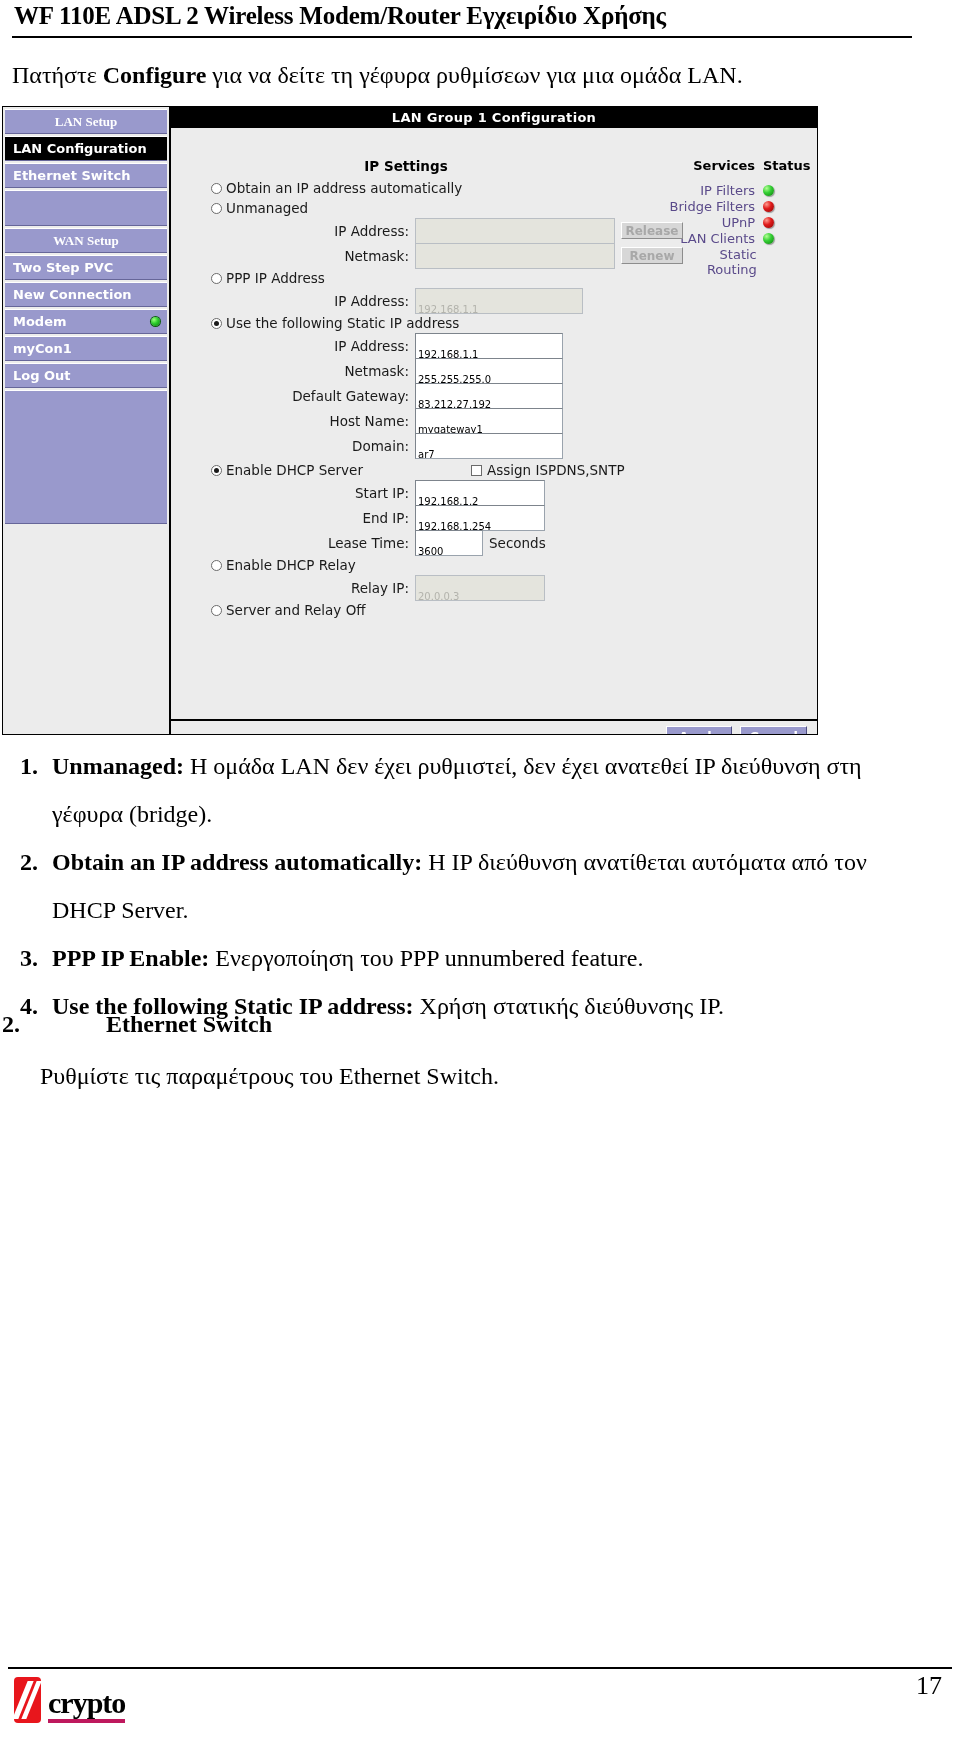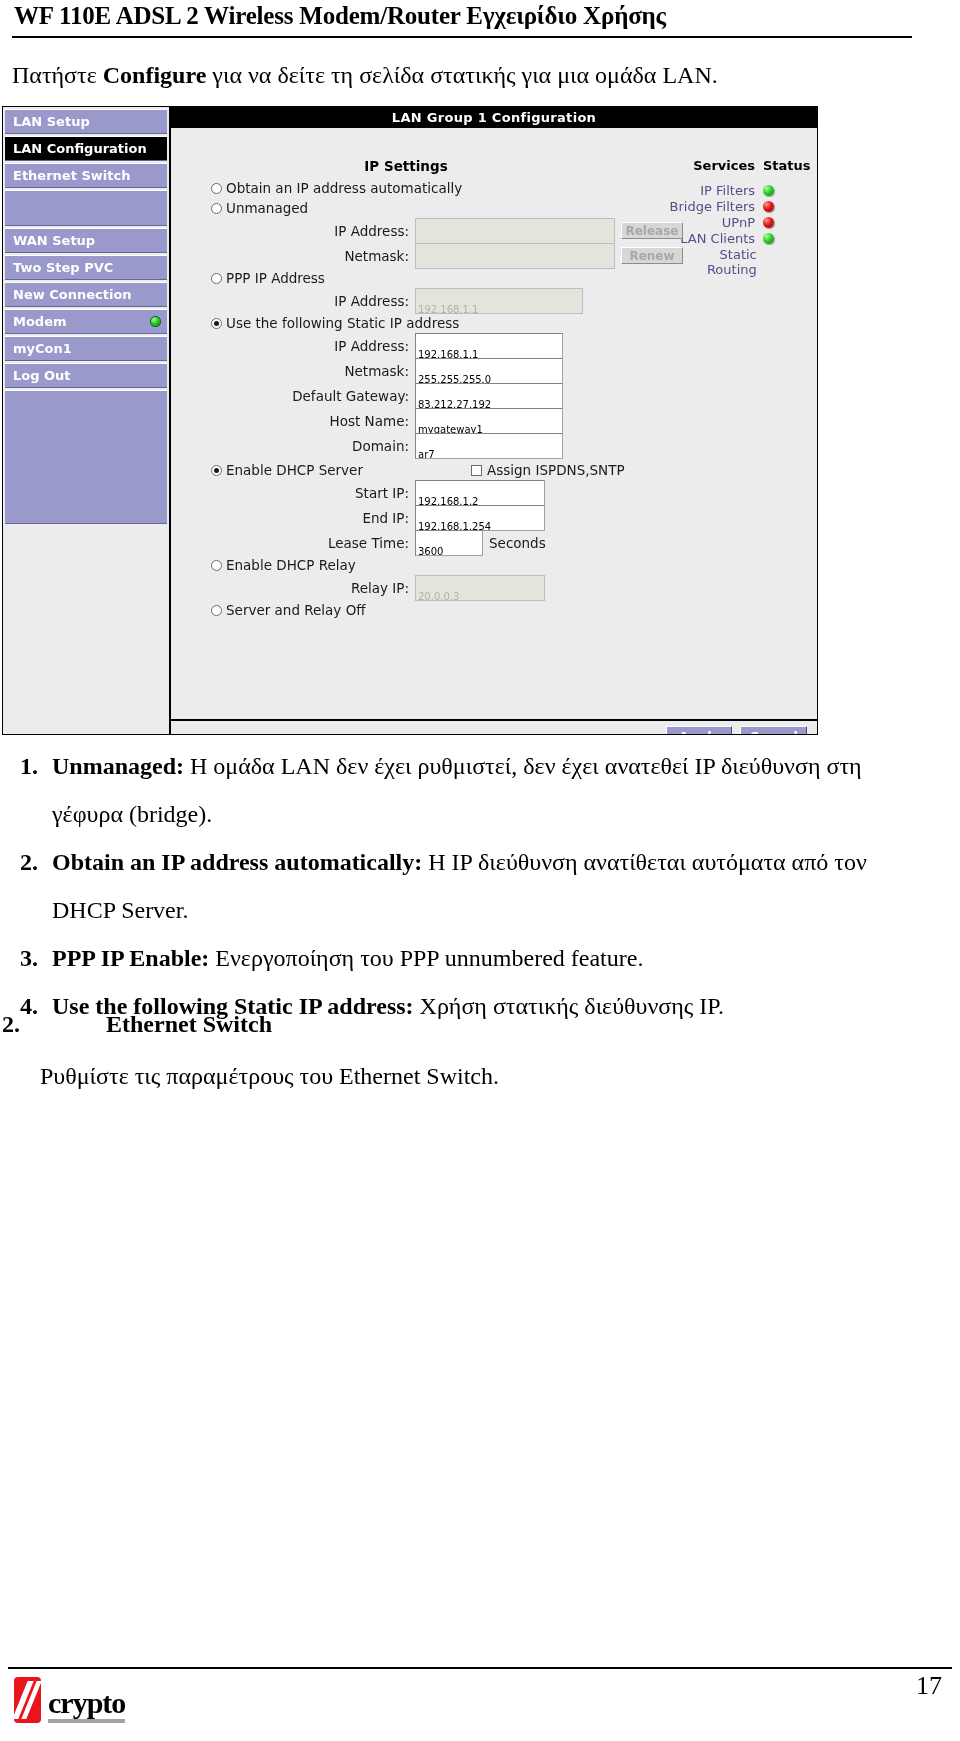--- a/index.html
+++ b/index.html
@@ -61,21 +61,21 @@
     color:#ffffff;
     font-size:13px;font-weight:bold;
     padding:0 8px;
     margin:0 0 2px 0;
     border-top:1px solid #ffffff;
     border-bottom:1px solid #666699;
     position:relative;
     white-space:nowrap;
     overflow:hidden;
   }
-  .nav-item.center{}
+  .nav-item.center{text-align:center;font-family:Liberation Serif, serif;}
   .nav-item.active{background:#000000;color:#ffffff;}
   .nav-item.blank{height:34px;}
   .nav-item.blank2{height:132px;margin-bottom:0;}
   .nav-led{
     position:absolute;right:7px;top:7px;
     width:9px;height:9px;border-radius:50%;
     background:radial-gradient(circle at 33% 30%, #9bff7a 0%, #2bcc2b 45%, #0a7a0a 100%);
     box-shadow:0 0 0 1px #0c5c0c;
   }
 
@@ -258,35 +258,35 @@
   }
   .logo .mark::after{
     content:"";position:absolute;left:15px;top:4px;
     width:5px;height:38px;background:#ffffff;
     transform:skewX(-22deg);
   }
   .logo .word{
     font-family:"Liberation Serif", serif;
     font-weight:bold;font-size:30px;line-height:28px;
     letter-spacing:-1px;
-    border-bottom:4px solid #a3a3a3;
+    border-bottom:4px solid #be185d;
     padding-bottom:2px;
   }
 </style>
 </head>
 <body>
 
 <div class="page">
 
   <div class="doc-header">
     <div class="title">WF 110E ADSL 2 Wireless Modem/Router Εγχειρίδιο Χρήσης</div>
     <div class="rule"></div>
   </div>
 
-  <div class="intro"><span>Πατήστε </span><b>Configure</b><span> για να δείτε τη σελίδα στατικής για μια ομάδα LAN.</span></div>
+  <div class="intro"><span>Πατήστε </span><b>Configure</b><span> για να δείτε τη γέφυρα ρυθμίσεων για μια ομάδα LAN.</span></div>
 
   <div class="shot">
 
     <div class="nav">
       <div class="nav-inner" id="nav-inner">
           <div class="nav-item center"><span>LAN Setup</span></div>
           <div class="nav-item active"><span>LAN Configuration</span></div>
           <div class="nav-item"><span>Ethernet Switch</span></div>
           <div class="nav-item blank"></div>
           <div class="nav-item center"><span>WAN Setup</span></div>

